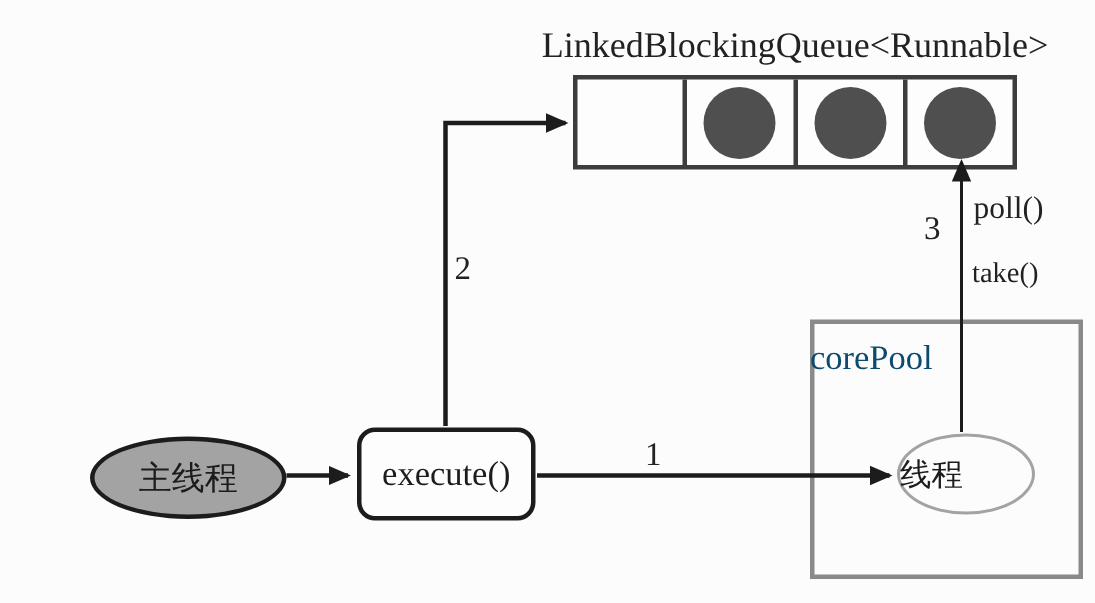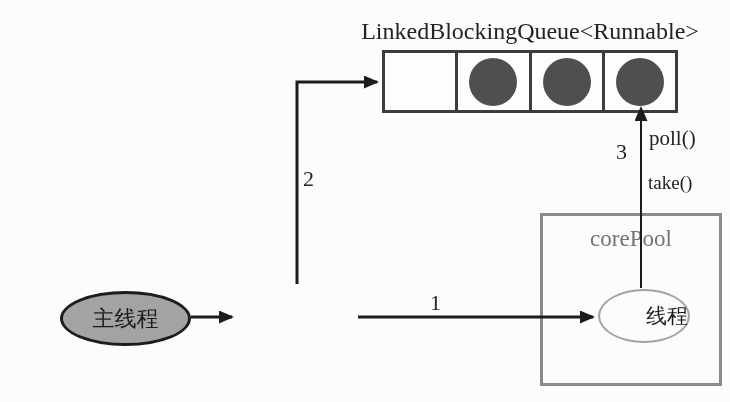--- a/index.html
+++ b/index.html
@@ -61,28 +61,28 @@
   }
 
   
   .core-pool{
     left:540px;top:213px;width:176px;height:167px;
     border:3px solid var(--pool-border,#8a8a8a);
     background:transparent;
   }
   .core-pool-label{
     left:540px;top:226px;width:182px;
-    text-align:center;font-size:23px;color:#737373;
+    font-size:23px;color:#0c4a6e;
   }
 
   
   .thread{
     left:598px;top:289px;width:88px;height:50px;
     border:2px solid #a3a3a3;border-radius:50%;
-    display:flex;align-items:center;justify-content:flex-end;
+    display:flex;align-items:center;justify-content:flex-start;
     font-size:21px;background:transparent;
   }
 
   
   .edge-label{font-size:22px;color:#222;}
   .lbl-1{left:430px;top:290px;}
   .lbl-2{left:303px;top:166px;}
   .lbl-3{left:616px;top:139px;}
   .lbl-poll{left:649px;top:126px;font-size:21px;}
   .lbl-take{left:648px;top:172px;font-size:19px;}
@@ -118,20 +118,23 @@
       </div>
       <div class="qcell">
         <div class="task"></div>
       </div>
     </div>
 
   <div class="abs main-thread">
     <span>主线程</span>
   </div>
 
+  <div class="abs execute">
+    <span>execute()</span>
+  </div>
 
   <div class="abs core-pool"></div>
   <div class="abs core-pool-label">corePool</div>
 
   <div class="abs thread">
     <span>线程</span>
   </div>
 
   <div class="abs edge-label lbl-1">1</div>
   <div class="abs edge-label lbl-2">2</div>

